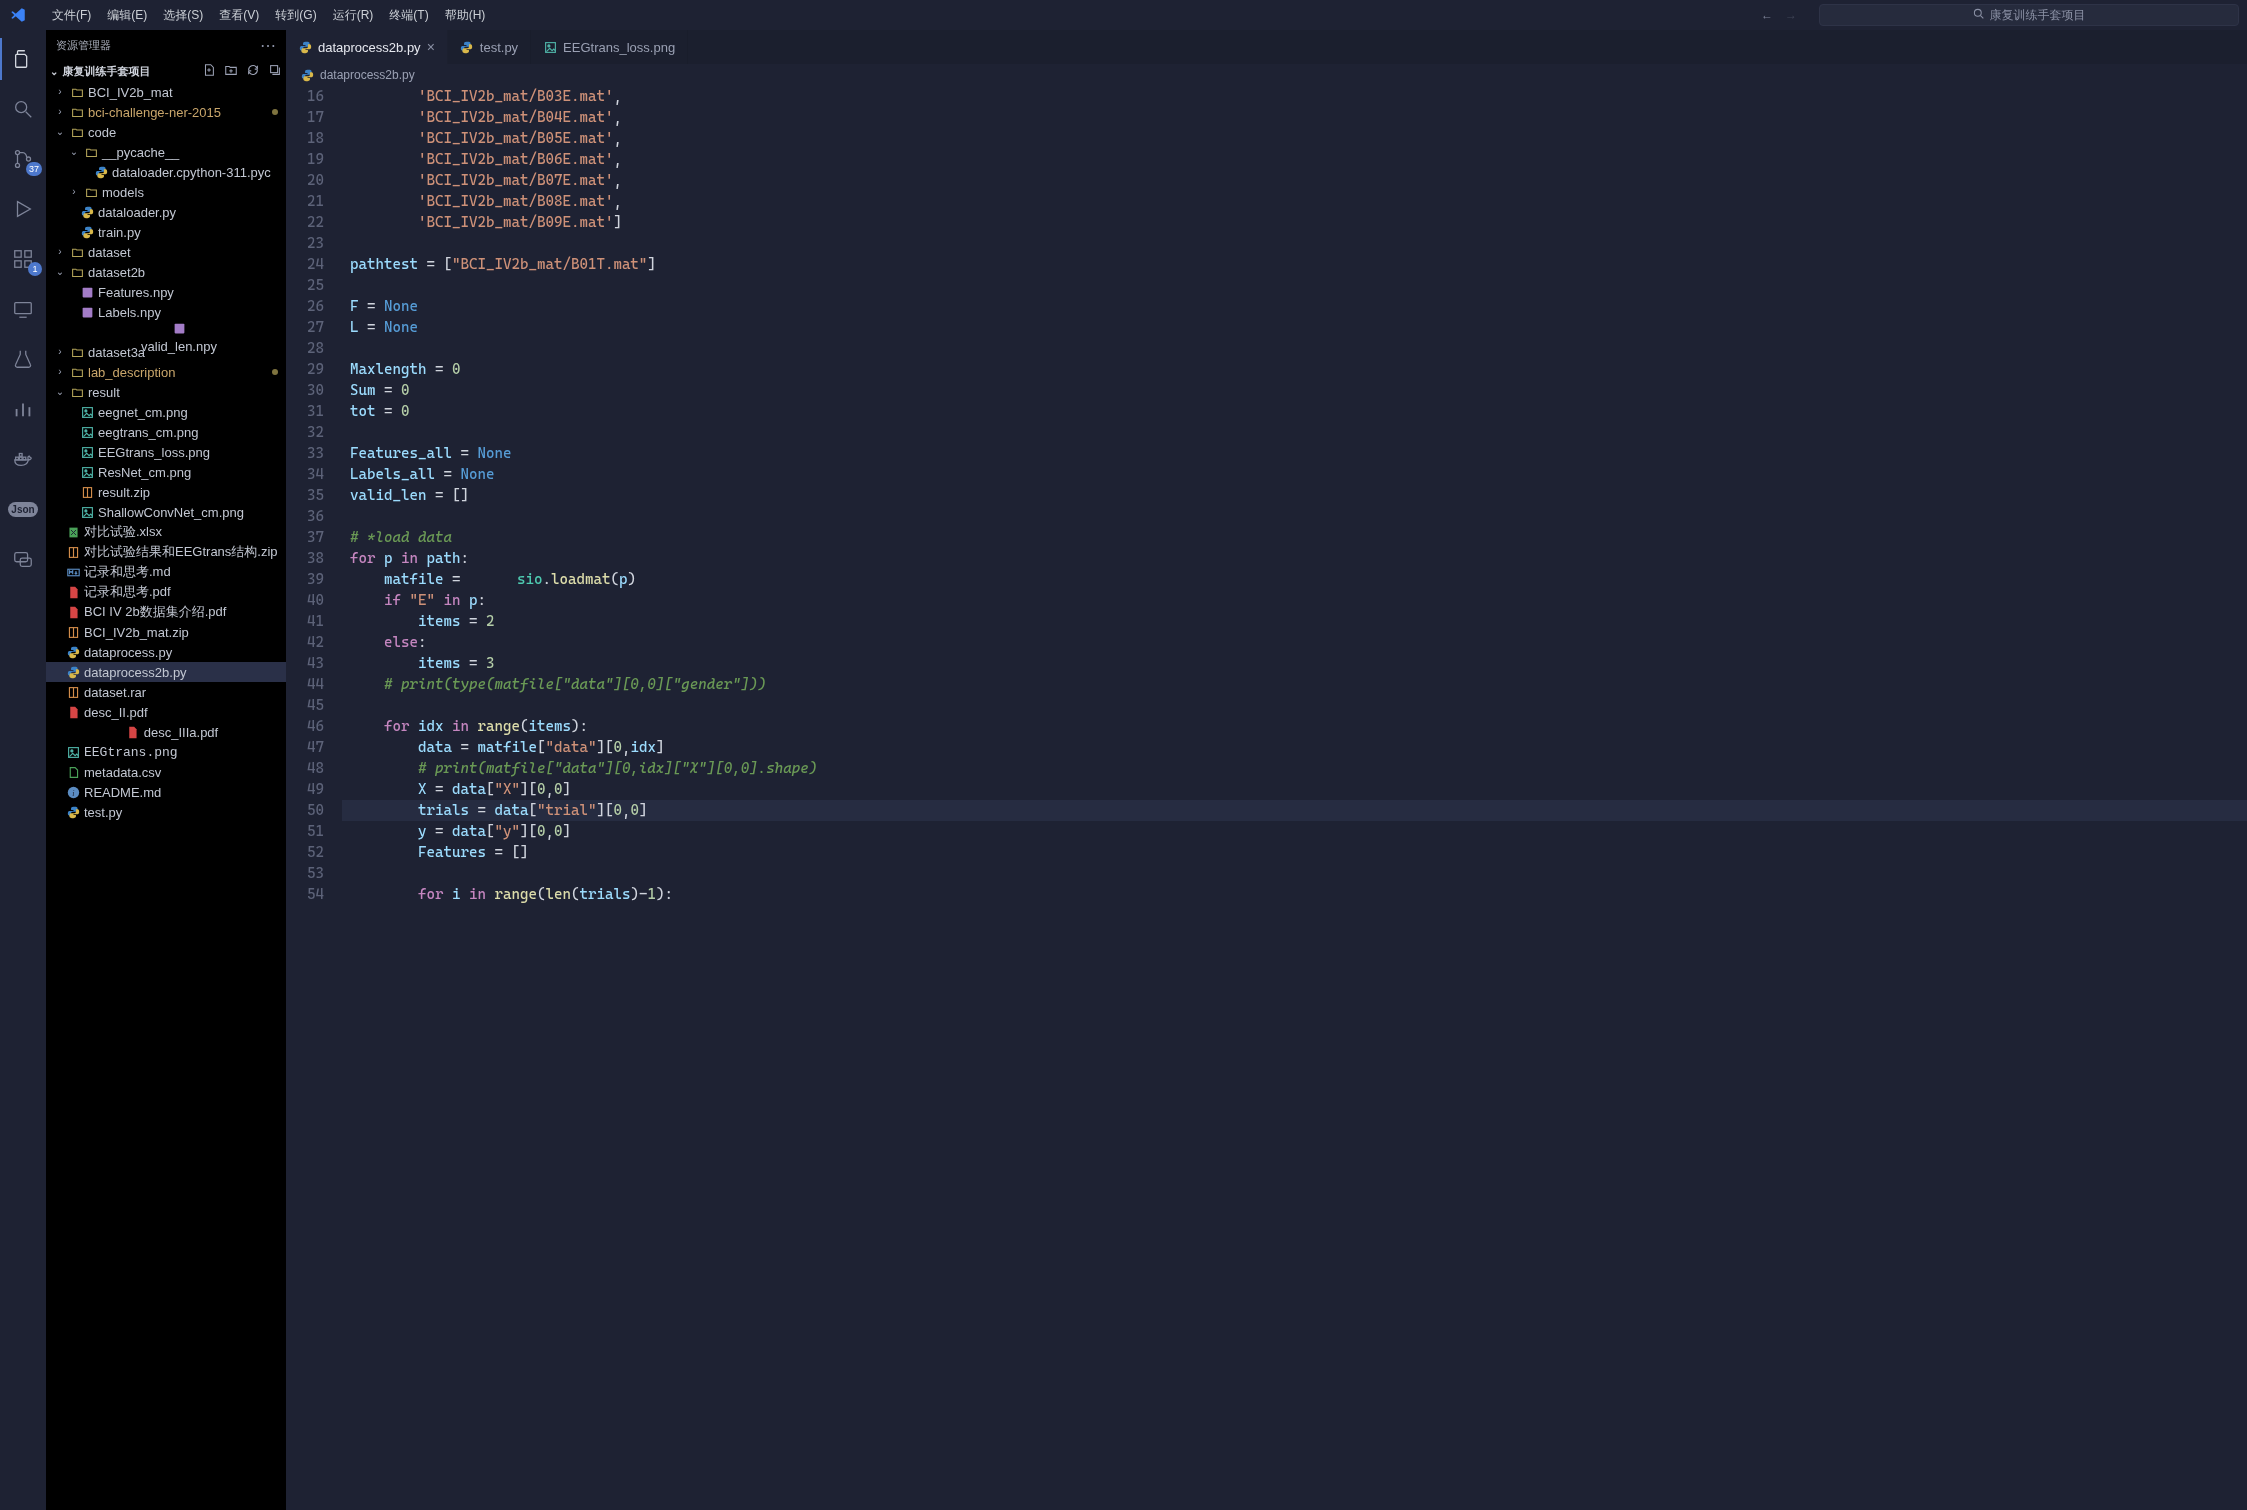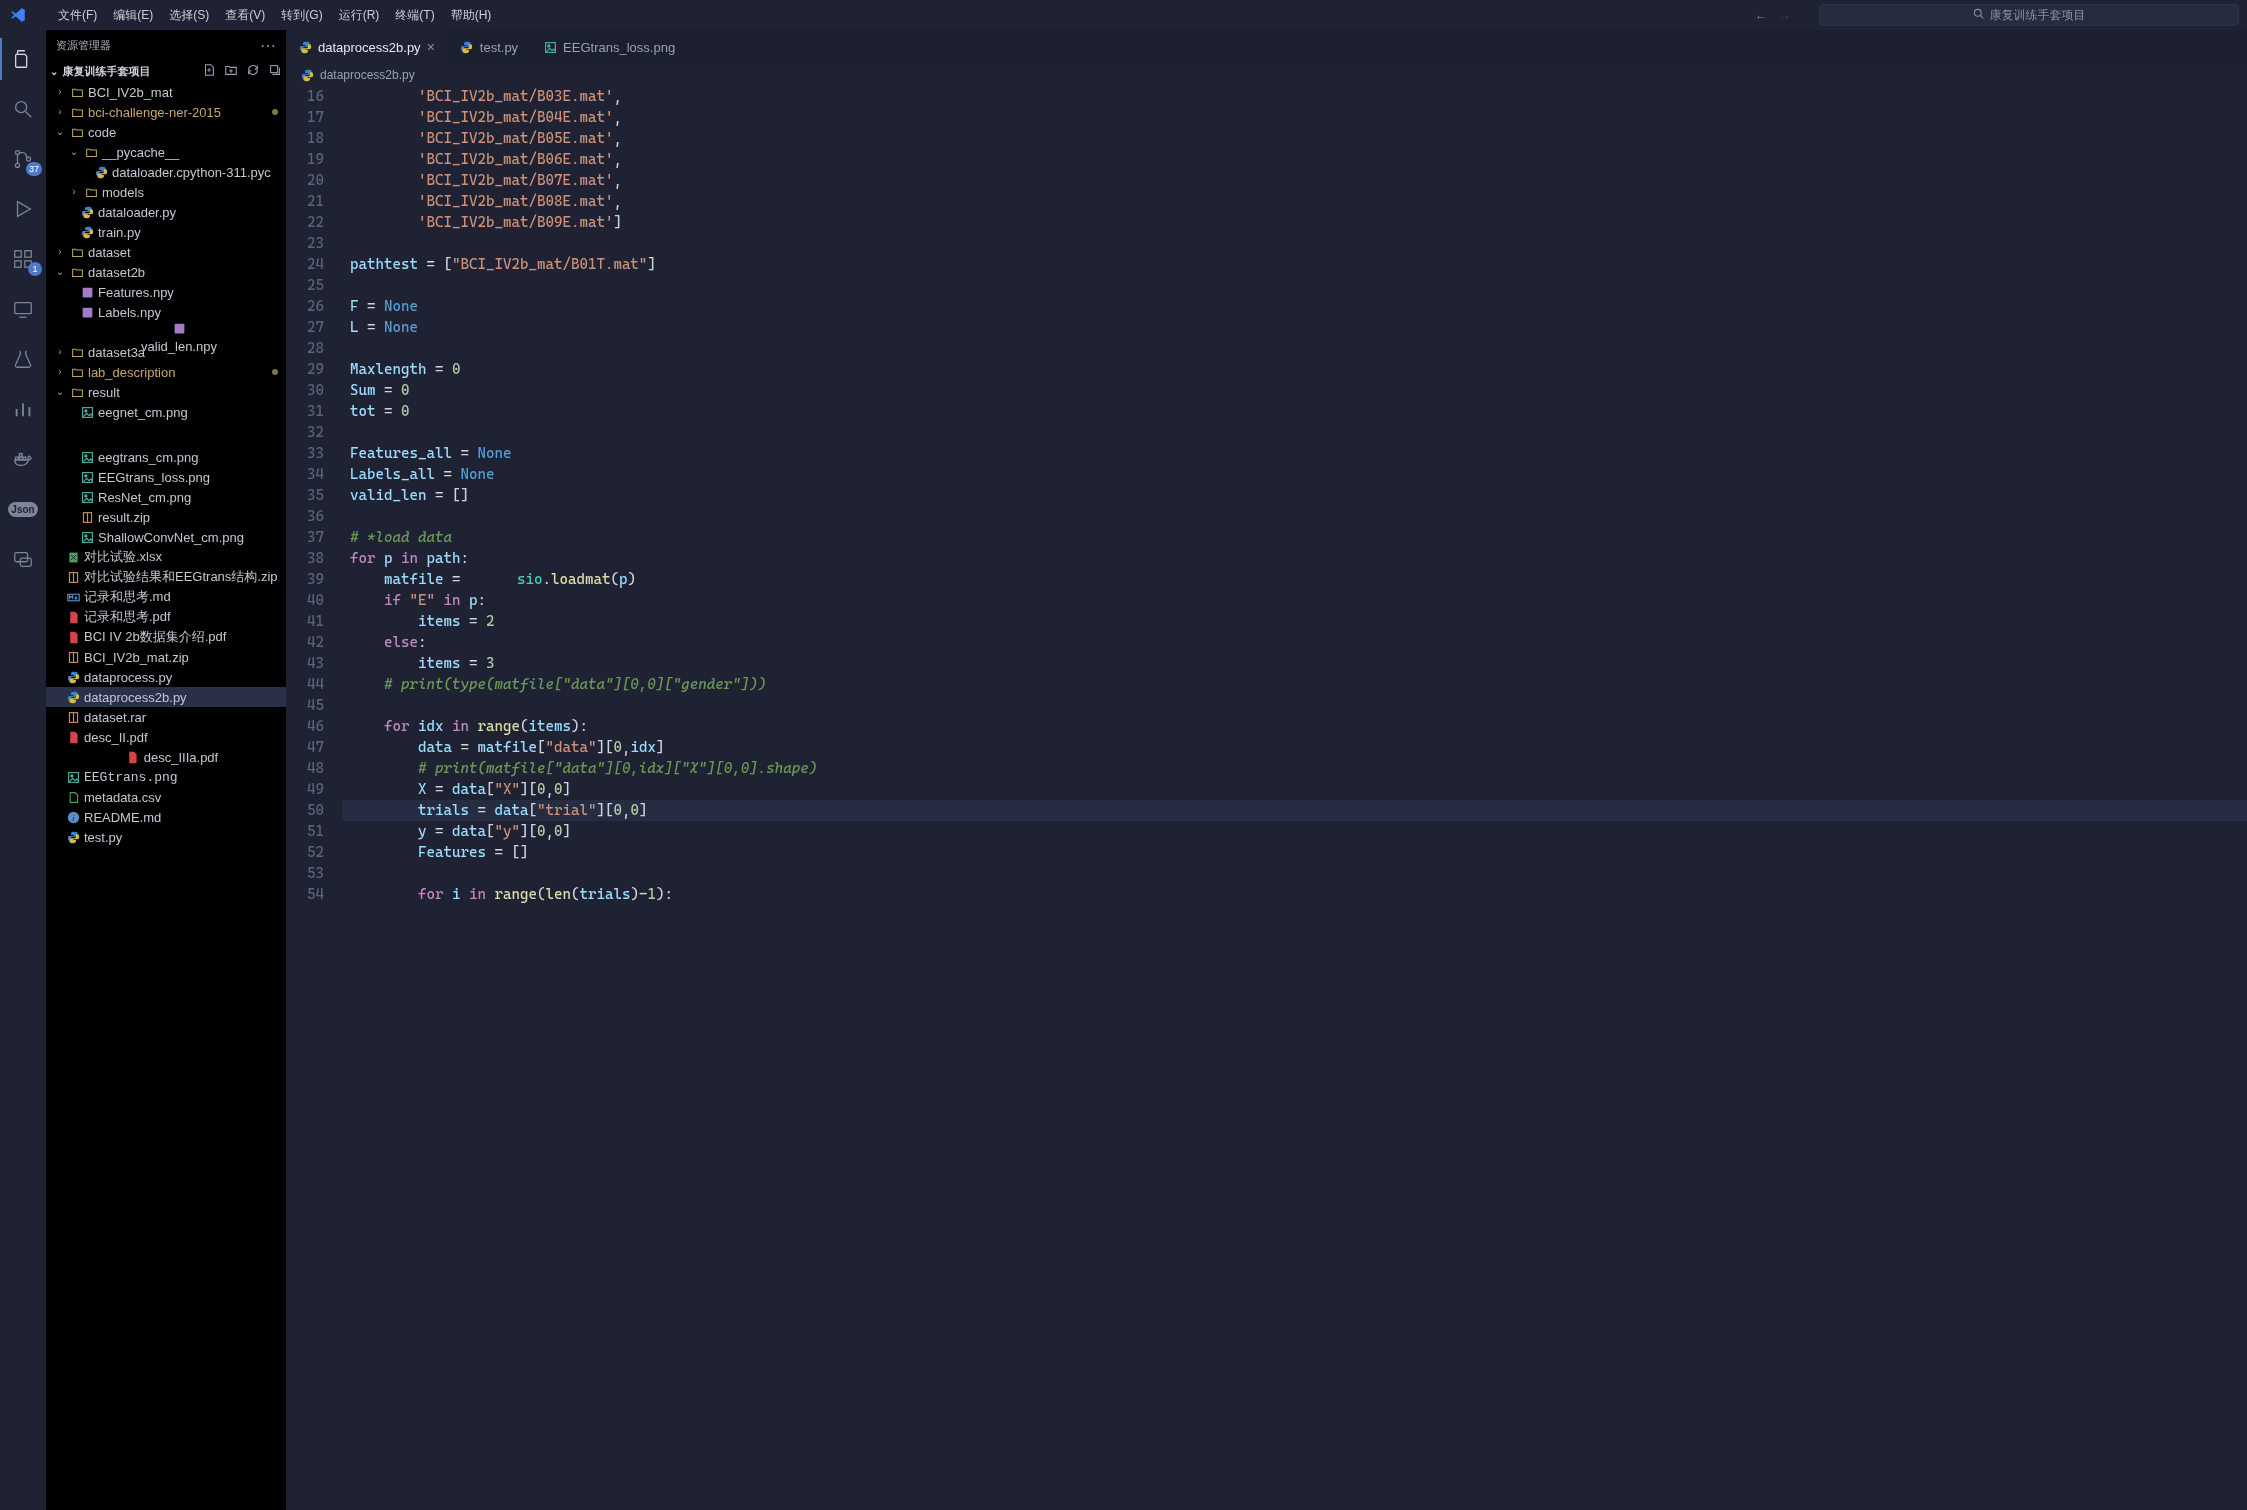--- a/index.html
+++ b/index.html
@@ -8,21 +8,21 @@
   background: #1e2233;
   color: #cccccc;
   overflow: hidden;
   height: 100vh;
   width: 100vw;
   font-size: 13px;
 }
 .root { display:flex; flex-direction:column; height:100vh; }
 .menubar {
   display:flex; align-items:center; height:30px; background:#1e2233;
-  padding:0 8px; gap:16px; font-size:12px;
+  padding:0 8px; gap:10px; font-size:12px;
 }
 .menu-logo { width:20px; height:20px; display:flex; align-items:center; justify-content:center; margin-right:6px; color:#3b82f6; }
 .menu-item { padding:4px 8px; color:#ccd0d6; border-radius:4px; cursor:pointer; }
 .menu-spacer { flex:1; }
 .nav-arrows { display:flex; gap:12px; color:#7e8499; padding:0 12px; }
 .nav-arrow { cursor:pointer; }
 .search-bar {
   flex:0 0 420px; height:22px; background:#262b3d; border:1px solid #2e3347;
   border-radius:4px; display:flex; align-items:center; justify-content:center;
   gap:6px; color:#8b91a5; font-size:12px;
@@ -396,21 +396,21 @@
           <div class="tree-item" style="padding-left: 34px;">
             <span class="file-icon icon-png">
               <svg width="13" height="13" viewBox="0 0 16 16" fill="none" stroke="#4fb3a7" stroke-width="1.4">
                 <rect x="2" y="2" width="12" height="12"></rect>
                 <circle cx="6" cy="6" r="1.3" fill="#4fb3a7"></circle>
                 <path d="M3 13l4-4 3 3 2-2 2 2"></path>
               </svg>
             </span>
             <span>eegnet_cm.png</span>
           </div>
-          <div class="tree-item" style="padding-left: 34px; margin-top: 25px;">
+          <div class="tree-item" style="padding-left: 34px;">
             <span class="file-icon icon-png">
               <svg width="13" height="13" viewBox="0 0 16 16" fill="none" stroke="#4fb3a7" stroke-width="1.4">
                 <rect x="2" y="2" width="12" height="12"></rect>
                 <circle cx="6" cy="6" r="1.3" fill="#4fb3a7"></circle>
                 <path d="M3 13l4-4 3 3 2-2 2 2"></path>
               </svg>
             </span>
             <span>eegtrans_cm.png</span>
           </div>
           <div class="tree-item" style="padding-left: 34px;">

